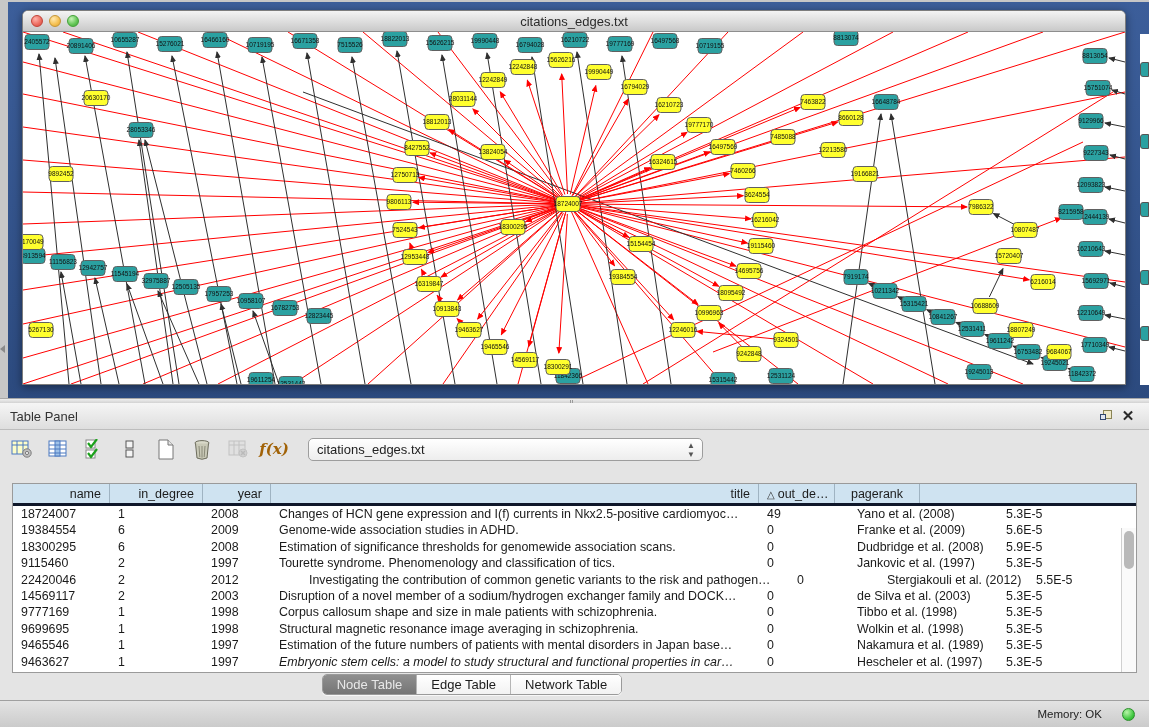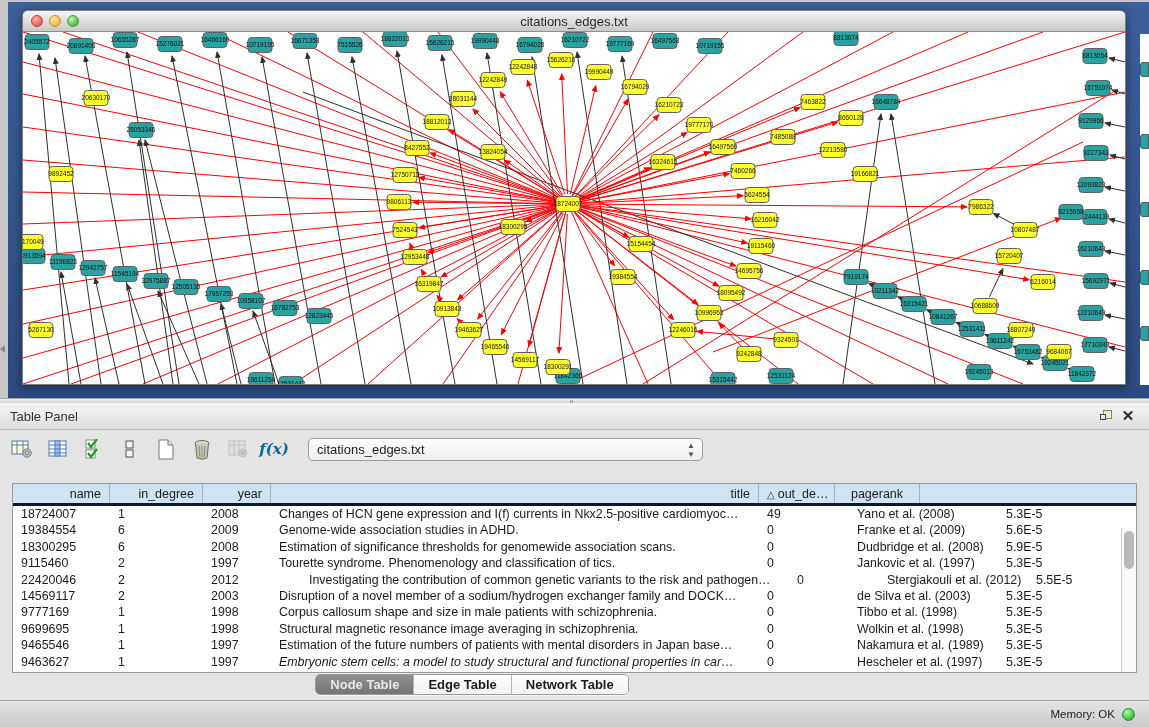--- a/index.html
+++ b/index.html
@@ -48,53 +48,53 @@
     font-size:14px; color:#2b2b2b; cursor:default; }
   .float-icon { position:relative; width:13px; height:13px; }
   .float-icon .sq1 { position:absolute; left:3px; top:0; width:9px; height:9px; border:1px solid #8a8455; background:#efe9c8; }
   .float-icon .sq2 { position:absolute; left:0; top:4px; width:6px; height:6px; border:1px solid #30476e; background:#dfe5ef; }
   .x-glyph { font-weight:700; font-size:15px; }
 
   #tp-toolbar { height:38px; display:flex; align-items:center; gap:10px; padding:0 10px; }
   .tb-icon { width:24px; height:24px; display:flex; align-items:center; justify-content:center; }
   .tb-icon svg { display:block; }
   .tb-icon.disabled { opacity:.45; }
-  .fx { font-family:"DejaVu Serif", serif; font-style:italic; font-weight:700; font-size:15px; color:#0369a1; }
+  .fx { font-family:"DejaVu Serif", serif; font-style:italic; font-weight:700; font-size:15px; color:#a16207; }
 
   #table-select { margin-left:12px; width:395px; height:23px; border:1px solid #9d9d9d; border-radius:5px;
     background:linear-gradient(#ffffff,#ededed); display:flex; align-items:center; padding:0 8px;
     font-size:13px; color:#222; position:relative; }
   #table-select .arrows { position:absolute; right:7px; top:2px; font-size:8px; line-height:9px;
     color:#555; text-align:center; }
 
   #grid-wrap { position:absolute; left:12px; top:80px; width:1125px; height:190px;
     border:1px solid #9a9a9a; background:#fff; display:flex; flex-direction:column; }
   #grid-header { display:flex; height:22px; background:#cfe3f1; border-bottom:3px solid #0f172a; flex:none; }
   .hcell { font-size:12.5px; color:#1c1c1c; padding:3px 8px 0 8px; border-right:1px solid #9fb3c2;
     white-space:nowrap; overflow:hidden; }
   .hcell .sortmark { font-size:10px; margin-right:3px; color:#333; }
   #grid-body { position:relative; flex:1; overflow:hidden; }
   .trow { display:flex; height:16.4px; }
   .tcell { font-size:12.4px; color:#1a1a1a; padding:1px 8px 0 8px; white-space:nowrap; overflow:hidden; }
   #vscroll { position:absolute; right:0; top:22px; bottom:0; width:15px; background:#fafafa; border-left:1px solid #d0d0d0; }
   #vscroll .thumb { position:absolute; left:2px; top:3px; width:10px; height:38px; background:#b9b9b9; border-radius:6px; }
 
   #tab-bar { position:absolute; left:0; top:271px; width:944px; height:26px;
-    display:flex; justify-content:center;font-weight:bold; }
+    display:flex; justify-content:center; }
   #tabs { display:flex; height:21px; border:1px solid #9a9a9a; border-radius:5px; overflow:hidden;
     background:#fdfdfd; box-shadow:0 1px 0 rgba(255,255,255,.7); }
   .tab { padding:0 14px; font-size:13px; color:#1c1c1c; display:flex; align-items:center;
     border-right:1px solid #b5b5b5; background:linear-gradient(#ffffff,#f2f2f2); }
   .tab:last-child { border-right:none; }
   .tab.active { background:linear-gradient(#8f8f8f,#757575); color:#e8e8e8; }
 
   
   #status-bar { position:absolute; left:0; top:700px; width:1149px; height:27px;
     background:linear-gradient(#e3e3e3,#cbcbcb); border-top:1px solid #a0a0a0;
-    display:flex; align-items:center; justify-content:flex-end; padding:8px 14px; gap:7px; }
+    display:flex; align-items:center; justify-content:flex-end; padding:8px 14px; gap:20px; }
   #mem-label { font-size:11.5px; color:#222; }
   #mem-dot { width:13px; height:13px; border-radius:50%; border:1px solid #2a8f2a;
     background:radial-gradient(circle at 35% 30%,#b8f5a8,#3ec63e 65%,#2aa32a); }
 </style>
 </head>
 <body>
 
 <div id="app">
 
   <div id="net-panel">

